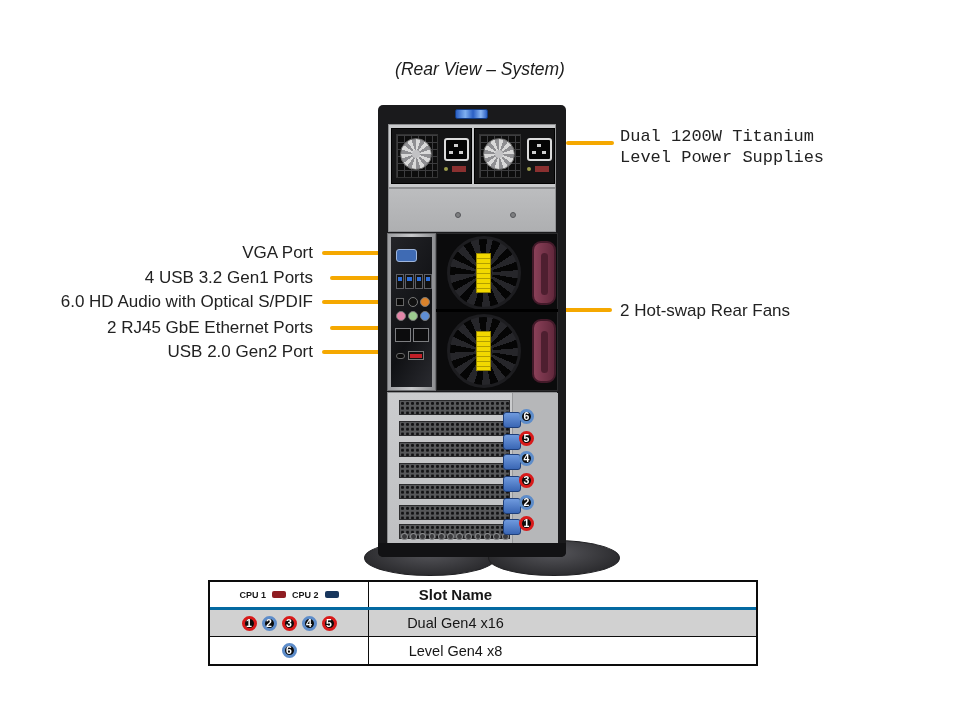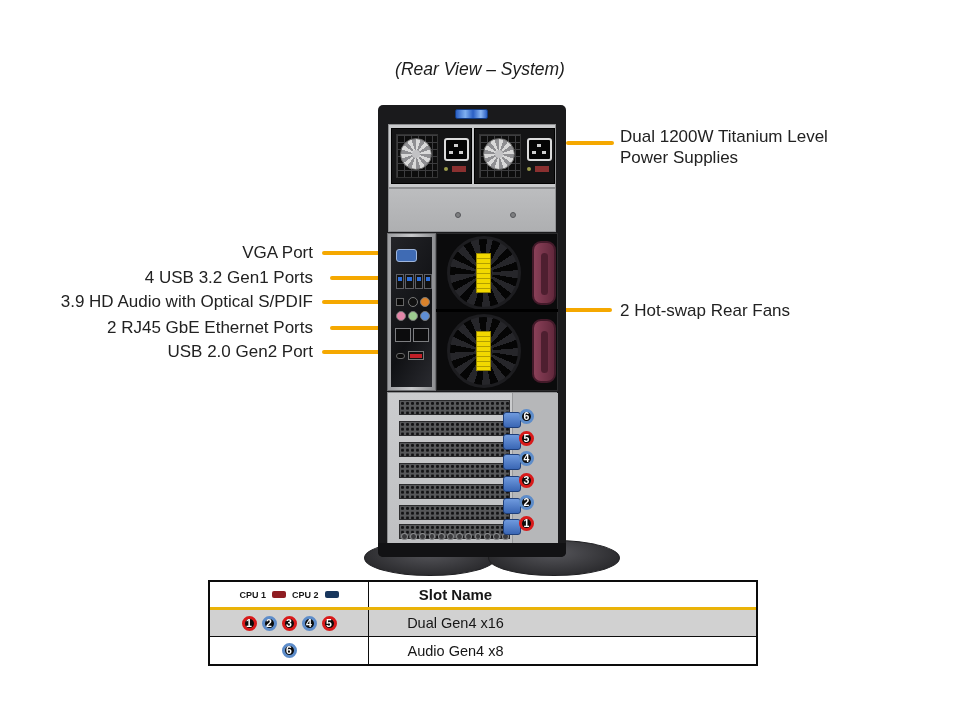--- a/index.html
+++ b/index.html
@@ -9,21 +9,21 @@
   .abs { position: absolute; }
 
   
   .title { left: 0; top: 59px; width: 960px; text-align: center;
            font-size: 17.5px; font-style: italic; color: #1c1c1c; }
 
   
   .callout { font-size: 17px; color: #222; white-space: nowrap; }
   .callout.left { right: 647px; text-align: right; }
   .callout.rightside { left: 620px; text-align: left; }
-  .callout.wrap { white-space: normal; width: 218px; line-height: 21px; }
+  .callout.wrap { white-space: normal; width: 218px; line-height: 21px; font-family: Liberation Mono, monospace; }
 
   
   .leader { height: 3.5px; background: #F5A800; border-radius: 2px; }
 
   
   .foot { width: 132px; height: 36px; border-radius: 50%;
           background: radial-gradient(ellipse at 50% 35%, #55555a, #2b2b2e 75%);
           border: 1px solid #202023; z-index: 0; }
 
   
@@ -116,21 +116,21 @@
 
   .bottom-band { left: 0; top: 438px; width: 188px; height: 14px; background: #121214;
                  border-radius: 0 0 5px 5px; }
 
   
   .slot-table { left: 208px; top: 580px; width: 550px; border: 2px solid #0c0c0c; background: #fff; }
   .t-row { display: grid; grid-template-columns: 158px 174px 214px; }
   .t-cell { border-left: 1.5px solid #0c0c0c; display: flex; align-items: center; justify-content: center;
             font-size: 14.5px; color: #161616; }
   .t-cell:first-child { border-left: none; }
-  .t-head { height: 28px; border-bottom: 3px solid #eab308; }
+  .t-head { height: 28px; border-bottom: 3px solid #0369a1; }
   .t-head .t-cell { font-weight: bold; font-size: 15px; }
   .t-r1 { height: 27px; background: #d1d1d1; border-bottom: 1.5px solid #0c0c0c; }
   .t-r2 { height: 27px; background: #ffffff; }
   .legend { display: flex; align-items: center; gap: 6px; font-size: 9px; font-weight: bold; }
   .swatch { width: 14px; height: 7px; border-radius: 2px; display: inline-block; }
   .swatch.cpu1 { background: #8f1d22; }
   .swatch.cpu2 { background: #17365d; }
   .marker-row { display: flex; gap: 5px; align-items: center; justify-content: center; }
 </style>
 </head>
@@ -259,21 +259,21 @@
 <div class="abs leader" style="left:322px; top:251px; width:74px;"></div>
 <div class="abs leader" style="left:330px; top:276px; width:66px;"></div>
 <div class="abs leader" style="left:322px; top:300px; width:74px;"></div>
 <div class="abs leader" style="left:330px; top:326px; width:66px;"></div>
 <div class="abs leader" style="left:322px; top:350px; width:74px;"></div>
 <div class="abs leader" style="left:547px; top:308px; width:65px;"></div>
 
 <div class="abs callout rightside wrap" style="top:126px;">Dual 1200W Titanium Level Power Supplies</div>
 <div class="abs callout left" style="top:243px;">VGA Port</div>
 <div class="abs callout left" style="top:268px;">4 USB 3.2 Gen1 Ports</div>
-<div class="abs callout left" style="top:292px;">3.9 HD Audio with Optical S/PDIF</div>
+<div class="abs callout left" style="top:292px;">6.0 HD Audio with Optical S/PDIF</div>
 <div class="abs callout left" style="top:318px;">2 RJ45 GbE Ethernet Ports</div>
 <div class="abs callout left" style="top:342px;">USB 2.0 Gen2 Port</div>
 <div class="abs callout rightside" style="top:301px;">2 Hot-swap Rear Fans</div>
 
 <div class="abs slot-table">
   <div class="t-row t-head">
     <div class="t-cell">
       <span class="legend">
         <span>CPU 1</span>
         <span class="swatch cpu1"></span>
@@ -294,15 +294,15 @@
       </span>
     </div>
     <div class="t-cell">Dual Gen4 x16</div>
   </div>
   <div class="t-row t-r2">
     <div class="t-cell">
       <span class="marker-row">
         <span class="marker" data-ring="cpu2">6</span>
       </span>
     </div>
-    <div class="t-cell">Audio Gen4 x8</div>
+    <div class="t-cell">Level Gen4 x8</div>
   </div>
 </div>
 
 </body></html>

